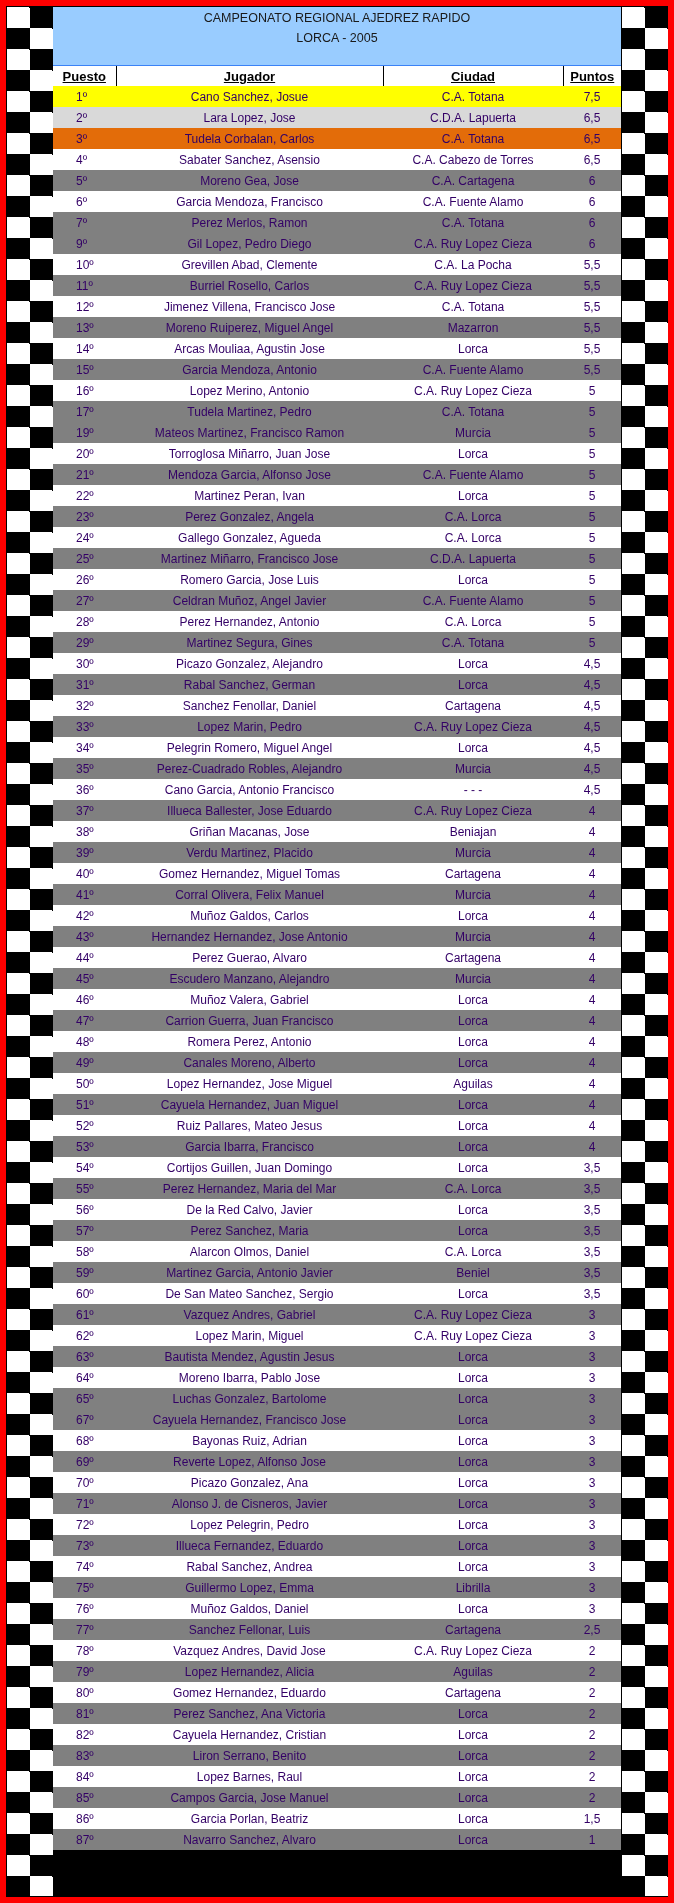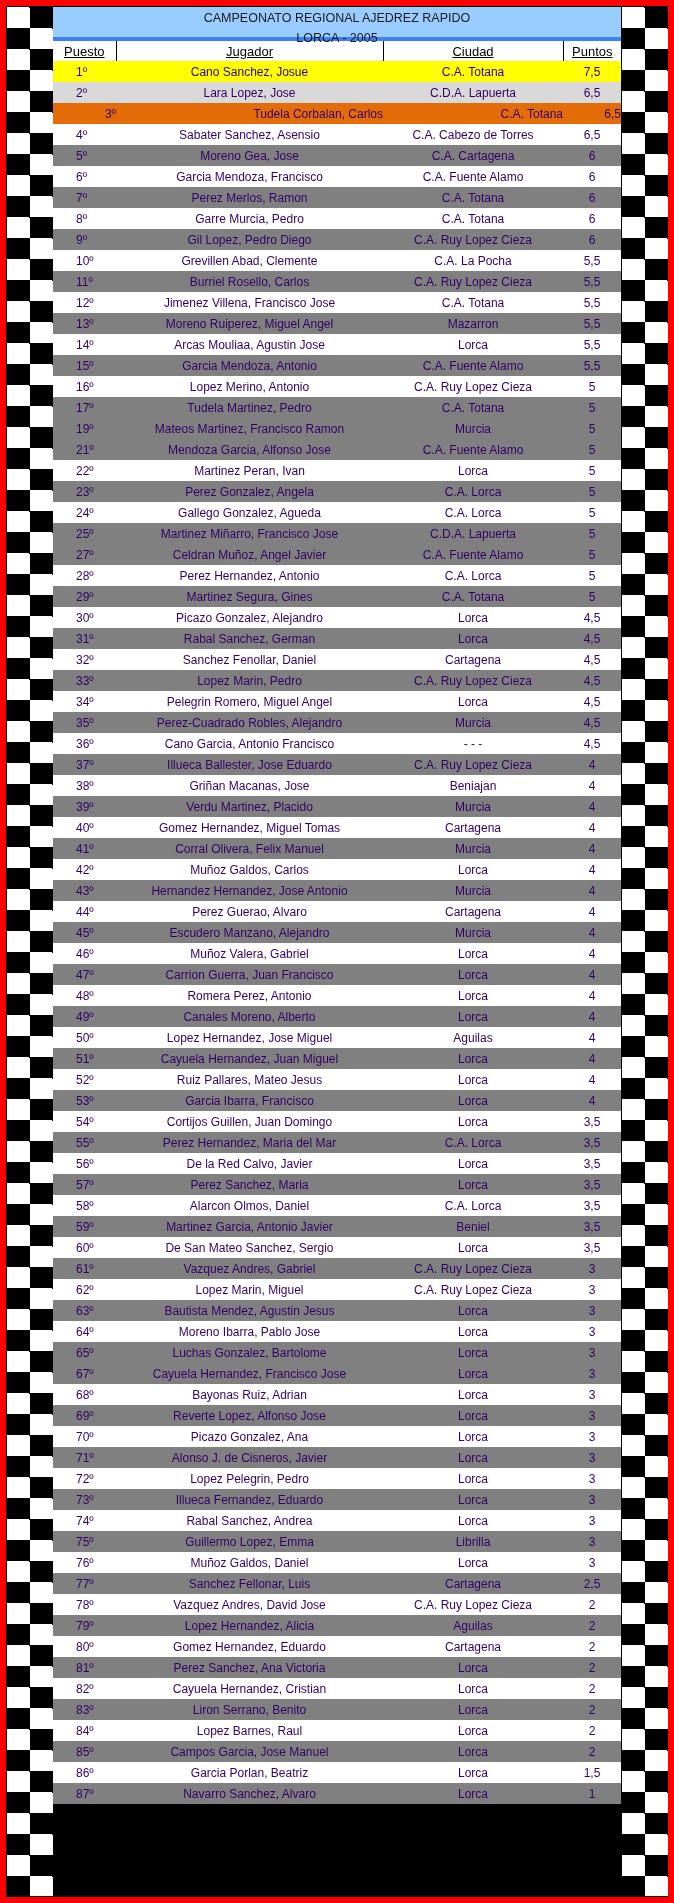--- a/index.html
+++ b/index.html
@@ -24,46 +24,46 @@
     background-position: 0 0, 23px 21px;
   }
   .checker.left { left: 7px; }
   .checker.right { left: 622px; }
   .sheet {
     position: absolute; left: 53px; top: 7px; width: 568px;
     background: #000;
   }
   .title-block {
     background: #99ccff;
-    height: 30px;
+    height: 58px;
     text-align: center;
     color: #1a1a1a;
     font-size: 12.5px;
     line-height: 20px;
     padding-top: 1px;
     box-sizing: border-box;
   }
   table { border-collapse: collapse; width: 568px; table-layout: fixed; }
   col.c1 { width: 63px; } col.c2 { width: 267px; } col.c3 { width: 180px; } col.c4 { width: 58px; }
   th {
-    background: #fff; height: 20px; font-weight: normal;
+    background: #fff; height: 20px; font-weight: bold;
     text-decoration: underline; color: #000;
     font-size: 13px; padding: 0;
-    border-left: 1px solid #000; border-top: 4px solid #3b82f6;
+    border-left: 1px solid #000; border-top: 1px solid #3b82f6;
   }
   th:first-child { border-left: none; }
   td {
     height: 21px; padding: 0; text-align: center;
     font-size: 12px; color: #330066; white-space: nowrap; overflow: hidden;
   }
   tr.odd td { background: #ffffff; }
   tr.even td { background: #808080; }
   tr.gold td { background: #ffff00; margin-left: 29px; }
   tr.silver td { background: #d9d9d9; }
-  tr.bronze td { background: #e36c09; text-align: right; }
+  tr.bronze td { background: #e36c09; }
   td.pos { text-align: left; padding-left: 23px; }
   td.pts { text-align: center; }
 </style>
 </head>
 <body>
 
 <div class="frame"></div>
 <div class="checker left"></div>
 <div class="checker right"></div>
 
@@ -123,26 +123,20 @@
           <td>Garcia Mendoza, Francisco</td>
           <td>C.A. Fuente Alamo</td>
           <td class="pts">6</td>
         </tr>
         <tr class="even">
           <td class="pos">7º</td>
           <td>Perez Merlos, Ramon</td>
           <td>C.A. Totana</td>
           <td class="pts">6</td>
         </tr>
-        <tr class="odd">
-          <td class="pos">8º</td>
-          <td>Garre Murcia, Pedro</td>
-          <td>C.A. Totana</td>
-          <td class="pts">6</td>
-        </tr>
         <tr class="even">
           <td class="pos">9º</td>
           <td>Gil Lopez, Pedro Diego</td>
           <td>C.A. Ruy Lopez Cieza</td>
           <td class="pts">6</td>
         </tr>
         <tr class="odd">
           <td class="pos">10º</td>
           <td>Grevillen Abad, Clemente</td>
           <td>C.A. La Pocha</td>
@@ -189,20 +183,26 @@
           <td>Tudela Martinez, Pedro</td>
           <td>C.A. Totana</td>
           <td class="pts">5</td>
         </tr>
         <tr class="even">
           <td class="pos">19º</td>
           <td>Mateos Martinez, Francisco Ramon</td>
           <td>Murcia</td>
           <td class="pts">5</td>
         </tr>
+        <tr class="odd">
+          <td class="pos">20º</td>
+          <td>Torroglosa Miñarro, Juan Jose</td>
+          <td>Lorca</td>
+          <td class="pts">5</td>
+        </tr>
         <tr class="even">
           <td class="pos">21º</td>
           <td>Mendoza Garcia, Alfonso Jose</td>
           <td>C.A. Fuente Alamo</td>
           <td class="pts">5</td>
         </tr>
         <tr class="odd">
           <td class="pos">22º</td>
           <td>Martinez Peran, Ivan</td>
           <td>Lorca</td>
@@ -217,20 +217,26 @@
         <tr class="odd">
           <td class="pos">24º</td>
           <td>Gallego Gonzalez, Agueda</td>
           <td>C.A. Lorca</td>
           <td class="pts">5</td>
         </tr>
         <tr class="even">
           <td class="pos">25º</td>
           <td>Martinez Miñarro, Francisco Jose</td>
           <td>C.D.A. Lapuerta</td>
+          <td class="pts">5</td>
+        </tr>
+        <tr class="odd">
+          <td class="pos">26º</td>
+          <td>Romero Garcia, Jose Luis</td>
+          <td>Lorca</td>
           <td class="pts">5</td>
         </tr>
         <tr class="even">
           <td class="pos">27º</td>
           <td>Celdran Muñoz, Angel Javier</td>
           <td>C.A. Fuente Alamo</td>
           <td class="pts">5</td>
         </tr>
         <tr class="odd">
           <td class="pos">28º</td>

